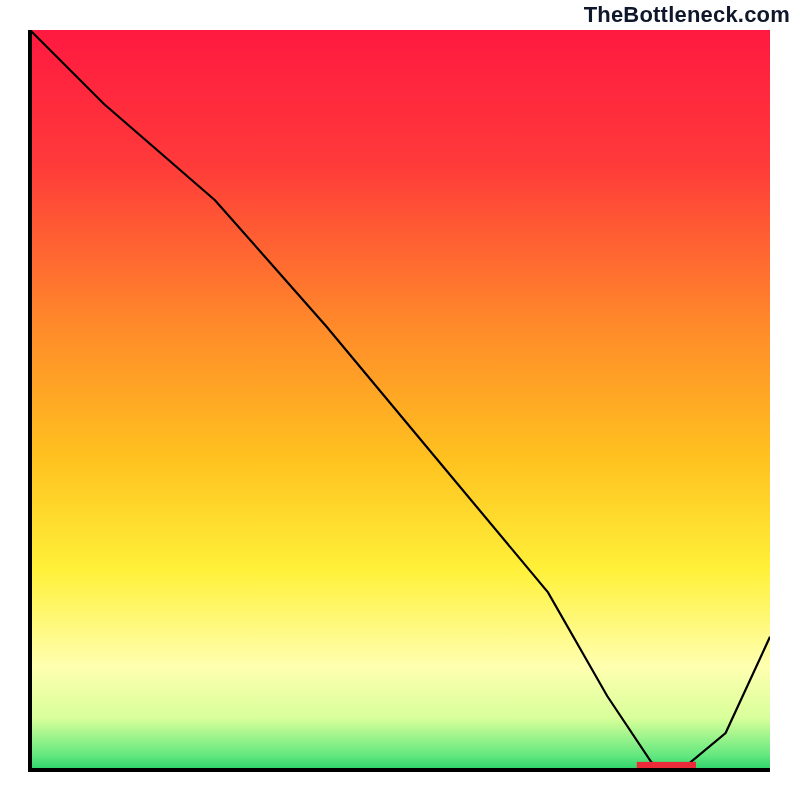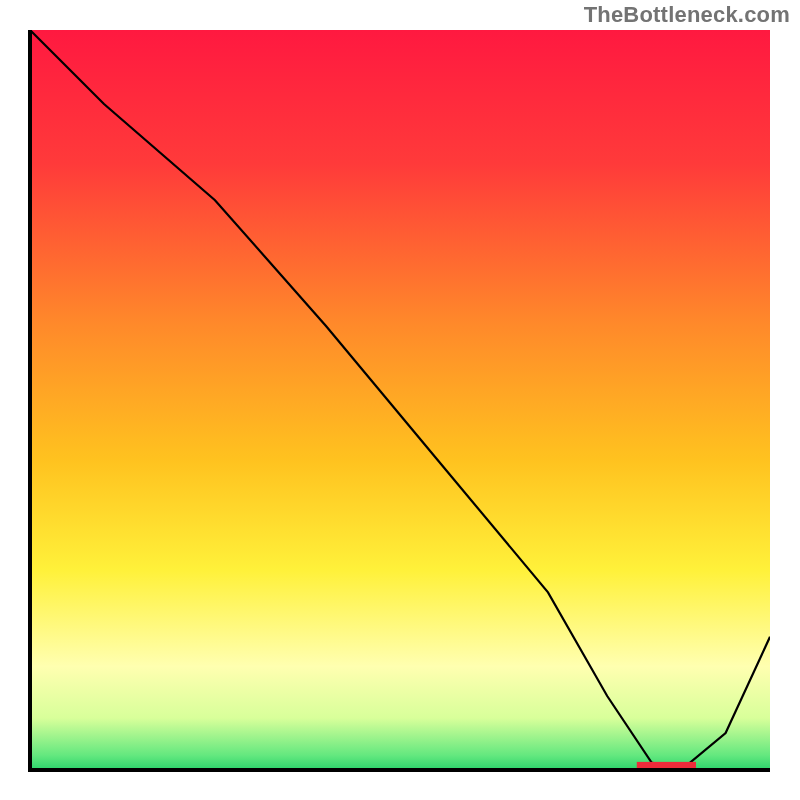--- a/index.html
+++ b/index.html
@@ -13,21 +13,21 @@
   }
   .wrap {
     position: relative;
     width: 800px;
     height: 800px;
   }
   .watermark {
     position: absolute;
     top: 2px;
     right: 10px;
-    color: #737373;
+    color: #0f172a;
     font-size: 22px;
     font-weight: 600;
     letter-spacing: 0.2px;
     z-index: 5;
   }
   svg.chart {
     position: absolute;
     top: 0;
     left: 0;
     width: 800px;

